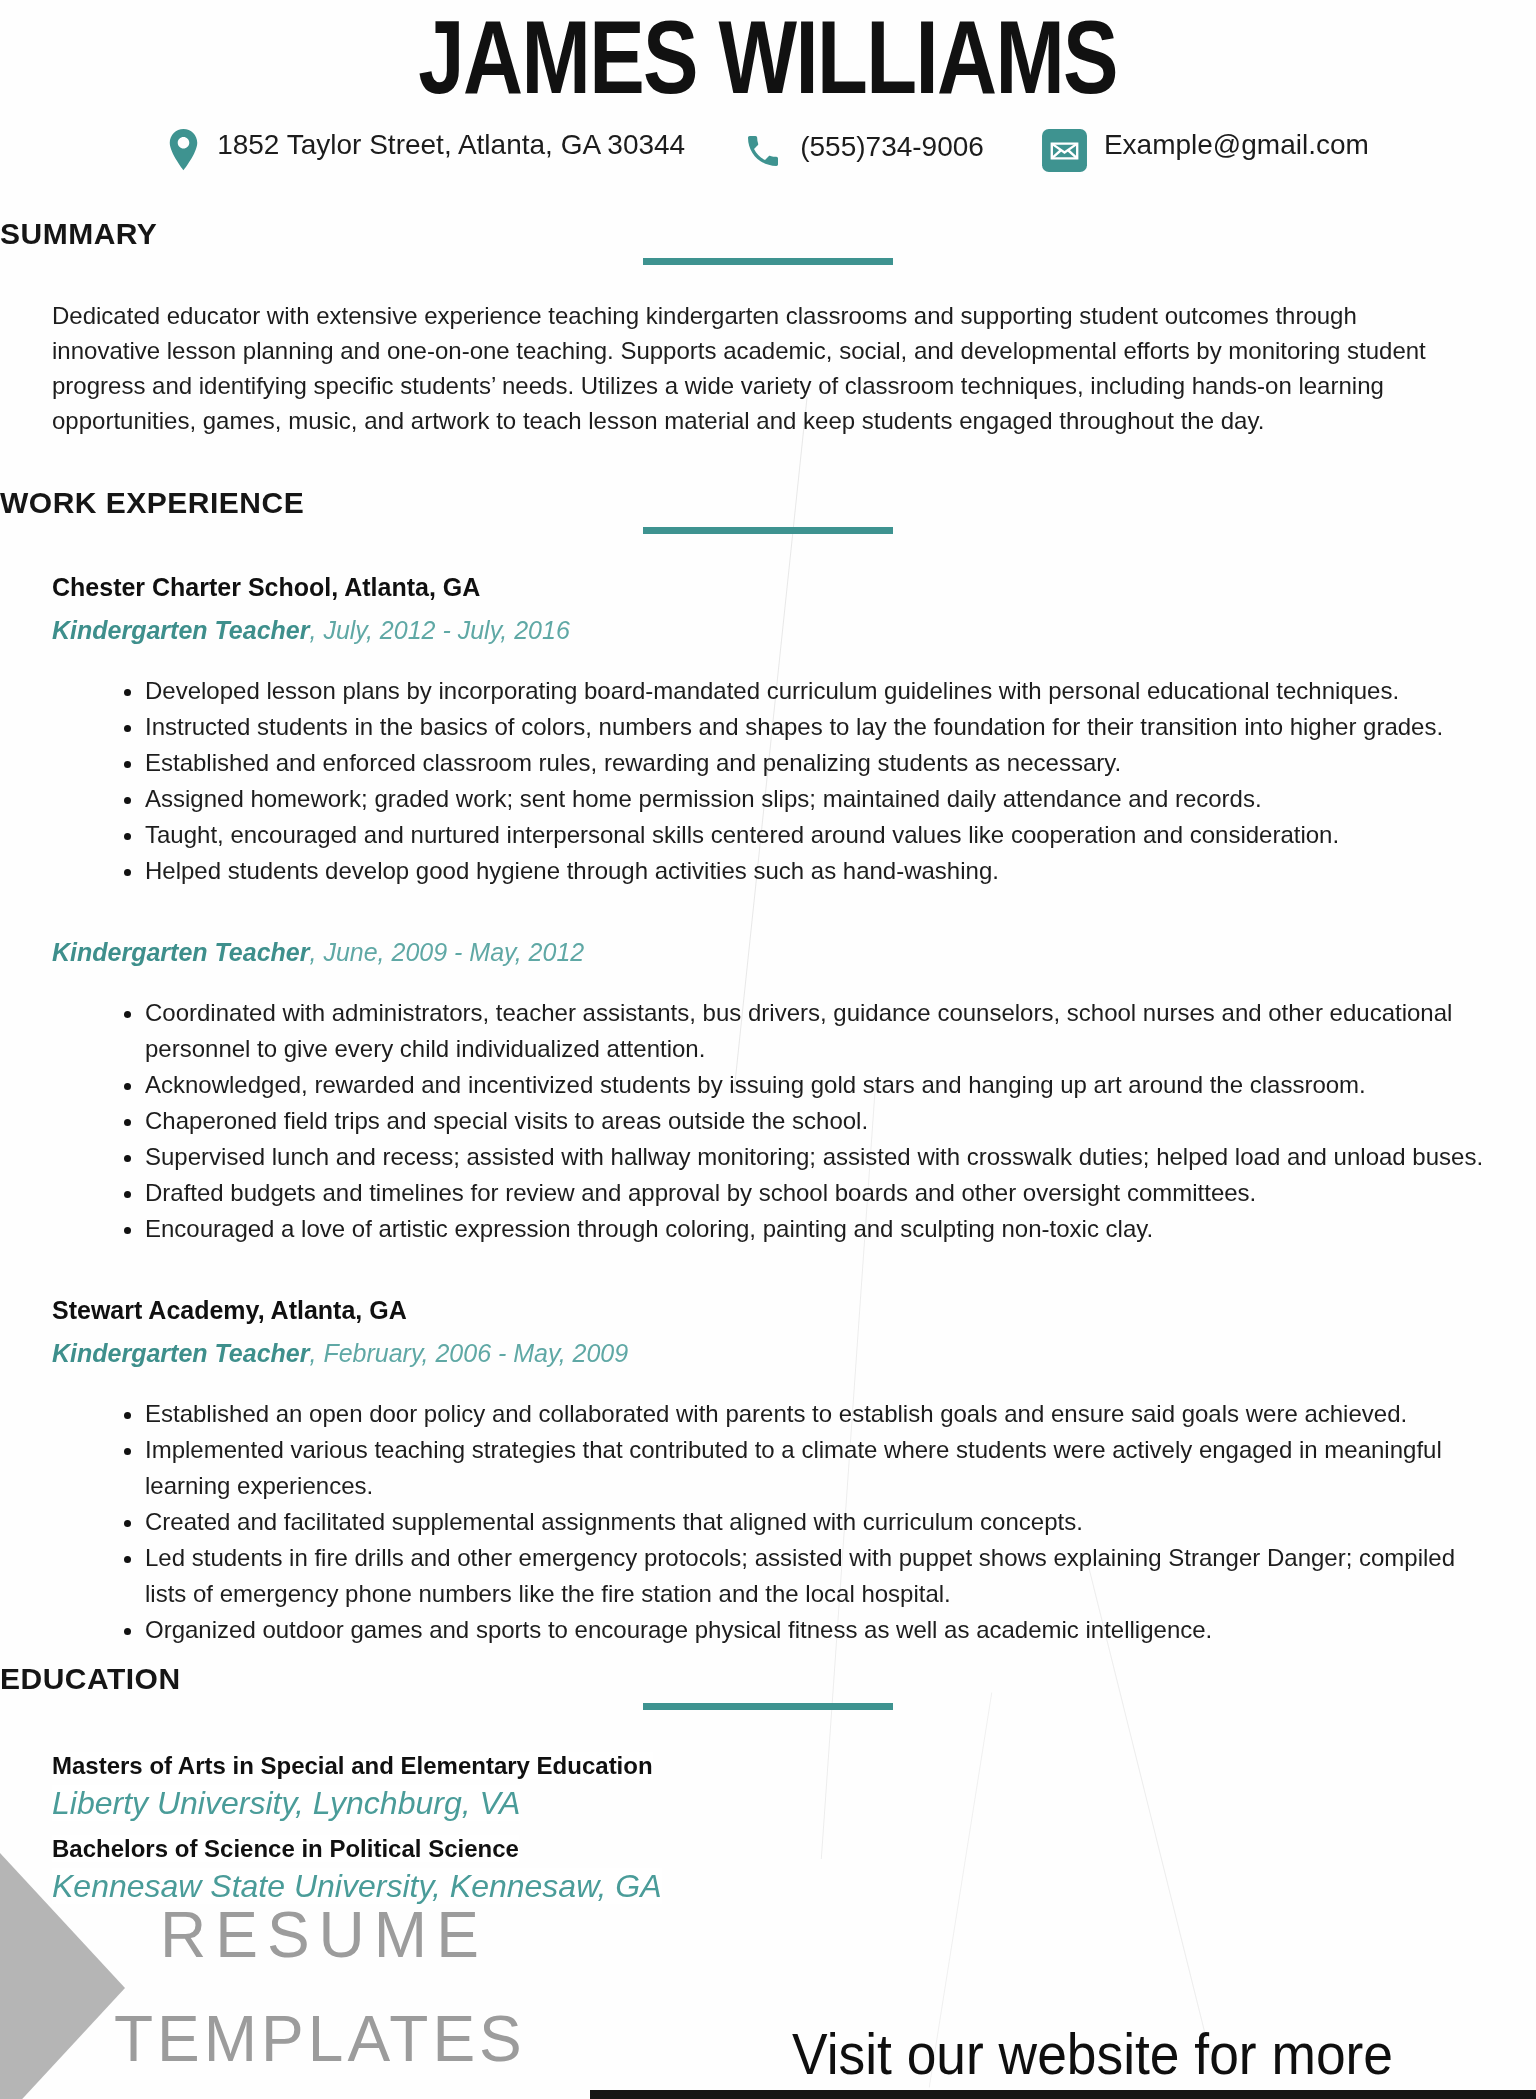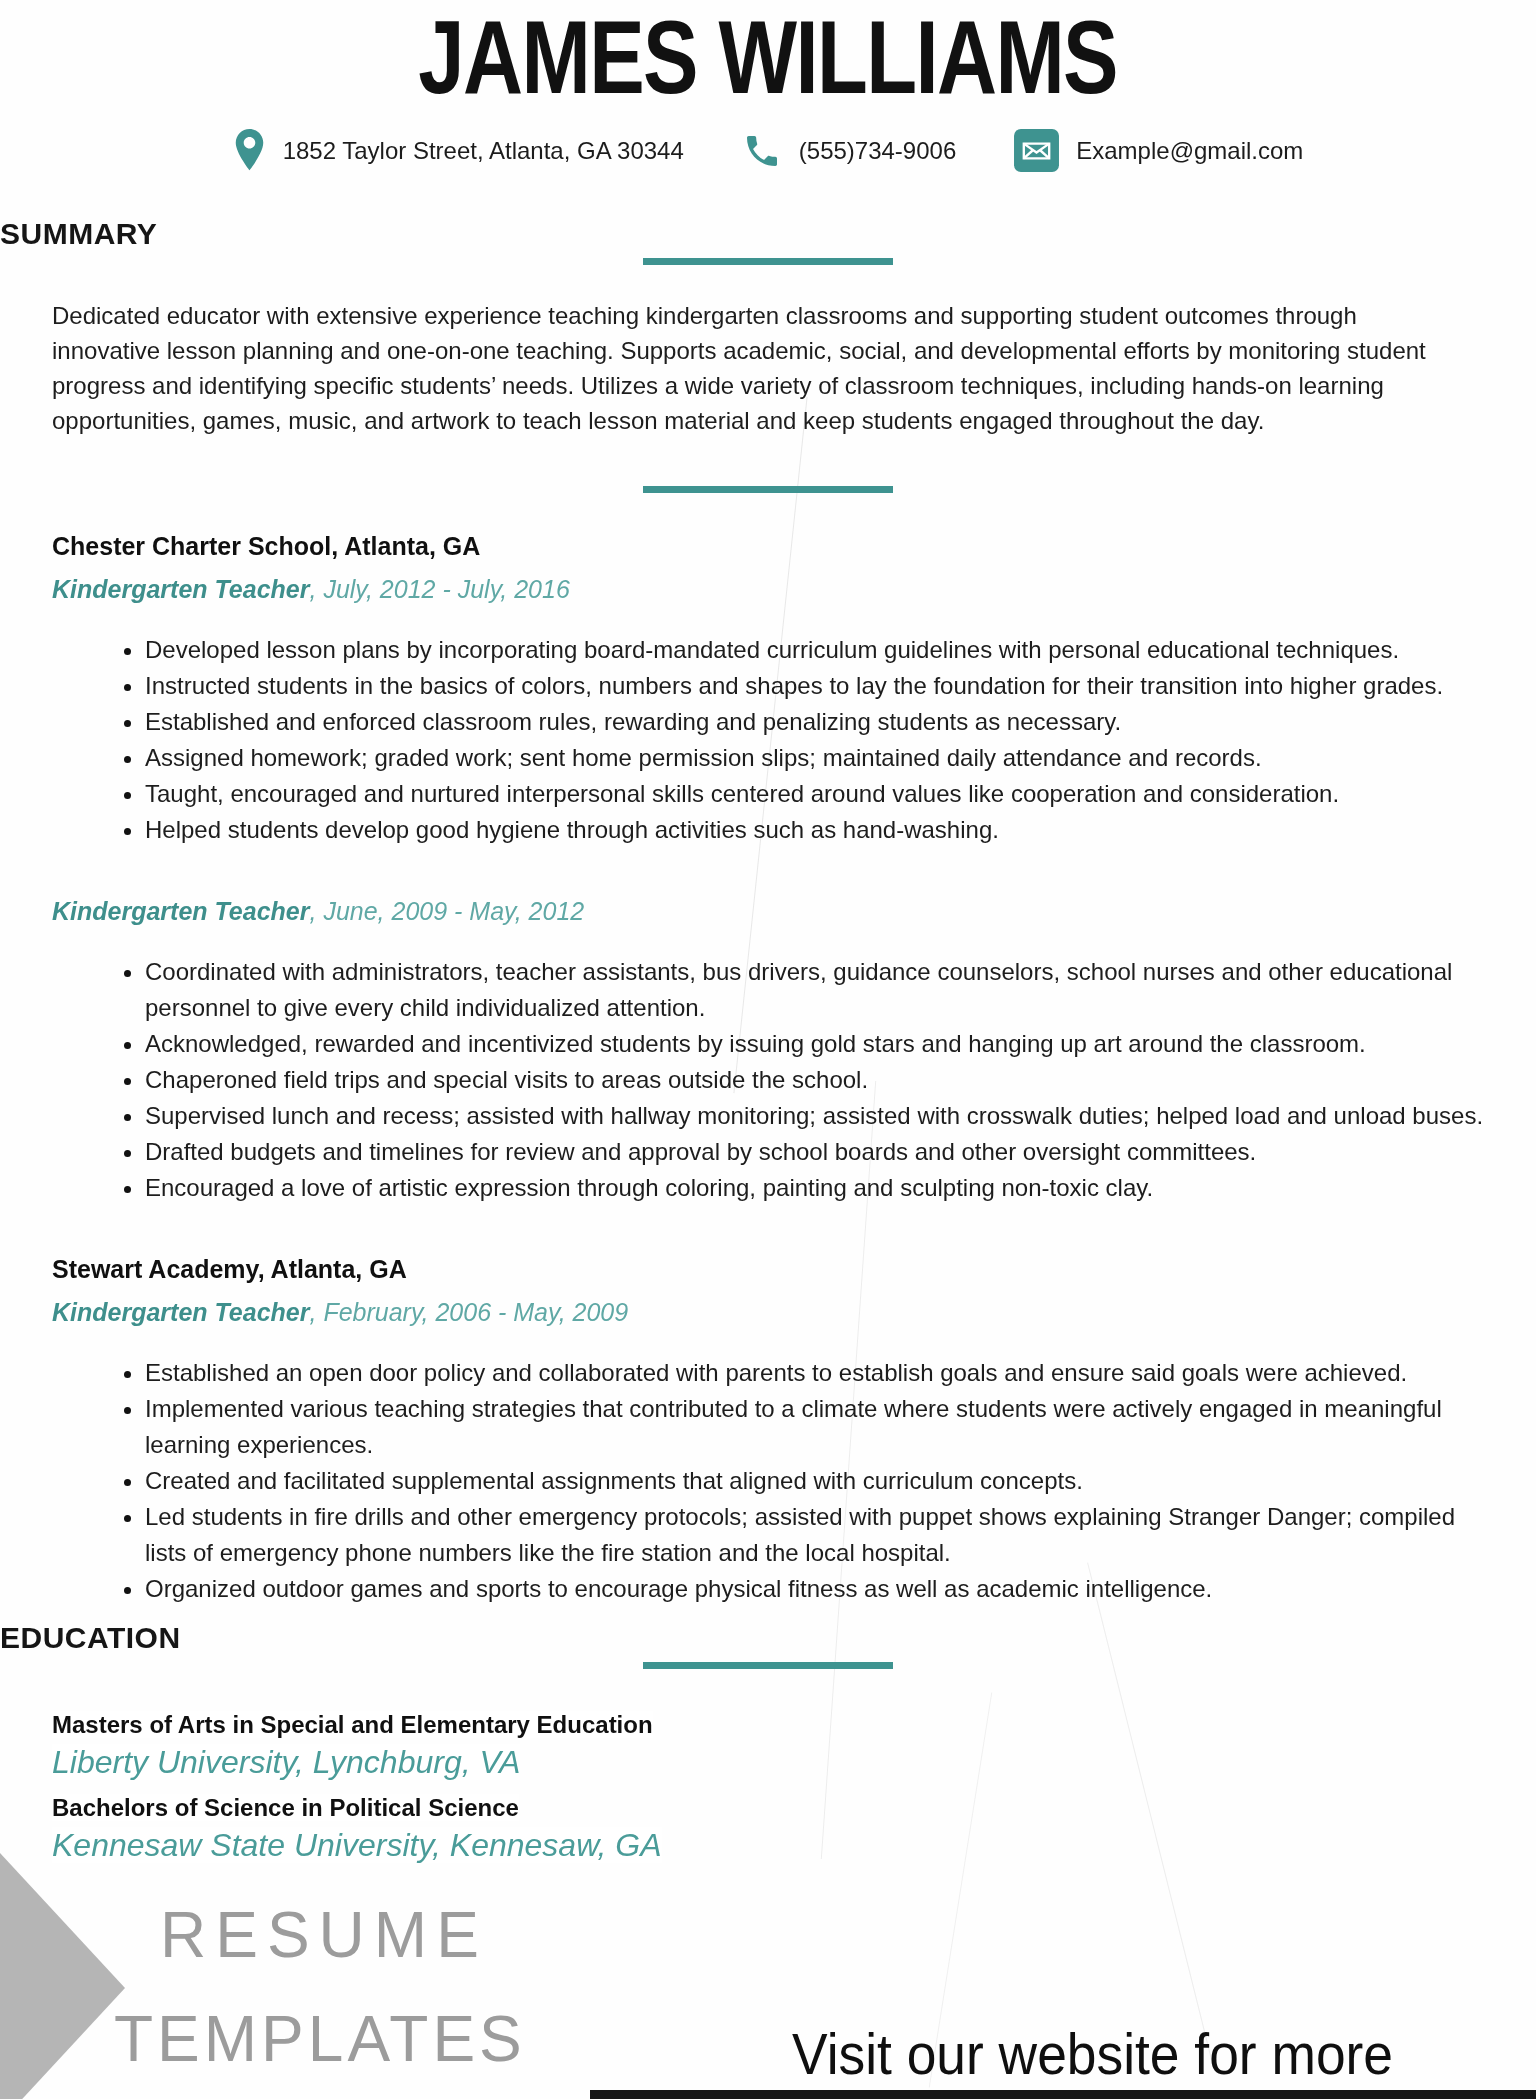--- a/index.html
+++ b/index.html
@@ -13,21 +13,21 @@
   .name{
     margin:0;padding-top:8px;text-align:center;
     font-size:104px;font-weight:700;line-height:0.95;color:#111;
     letter-spacing:-2px;
   }
   .name .squeeze{display:inline-block;transform:scaleX(0.8);transform-origin:center;}
   .contact-row{
     display:flex;justify-content:center;align-items:center;
     gap:58px;margin-top:22px;
   }
-  .contact-item{display:flex;align-items:center;gap:17px;font-size:24px;color:#1c1c1c;}
+  .contact-item{display:flex;gap:17px;font-size:28px;color:#1c1c1c;}
   .contact-item svg{display:block;}
   
   .sec-head{text-align:left;}
   .sec-head h2{
     margin:0;font-size:30px;font-weight:700;color:#161616;letter-spacing:0.5px;
   }
   .sec-rule{width:250px;height:7px;background:var(--color-accent,#3E9390);margin:7px auto 0;}
   .summary-sec{margin-top:44px;position:relative;z-index:1;}
   .work-sec{margin-top:48px;position:relative;z-index:1;}
   .edu-sec{margin-top:14px;position:relative;z-index:1;}
@@ -134,20 +134,21 @@
   <div class="summary-sec">
     <div class="sec-head">
       <h2>SUMMARY</h2>
       <div class="sec-rule"></div>
     </div>
     <p class="summary-text">Dedicated educator with extensive experience teaching kindergarten classrooms and supporting student outcomes through innovative lesson planning and one-on-one teaching. Supports academic, social, and developmental efforts by monitoring student progress and identifying specific students’ needs. Utilizes a wide variety of classroom techniques, including hands-on learning opportunities, games, music, and artwork to teach lesson material and keep students engaged throughout the day.</p>
   </div>
 
   <div class="work-sec">
     <div class="sec-head">
+      <h2>WORK EXPERIENCE</h2>
       <div class="sec-rule"></div>
     </div>
 
     <div class="job first">
       <div class="company">Chester Charter School, Atlanta, GA</div>
       <div class="role-line"><span class="role-title">Kindergarten Teacher</span><span class="role-dates">, July, 2012 - July, 2016</span></div>
       <ul>
         <li>Developed lesson plans by incorporating board-mandated curriculum guidelines with personal educational techniques.</li>
         <li>Instructed students in the basics of colors, numbers and shapes to lay the foundation for their transition into higher grades.</li>
         <li>Established and enforced classroom rules, rewarding and penalizing students as necessary.</li>

